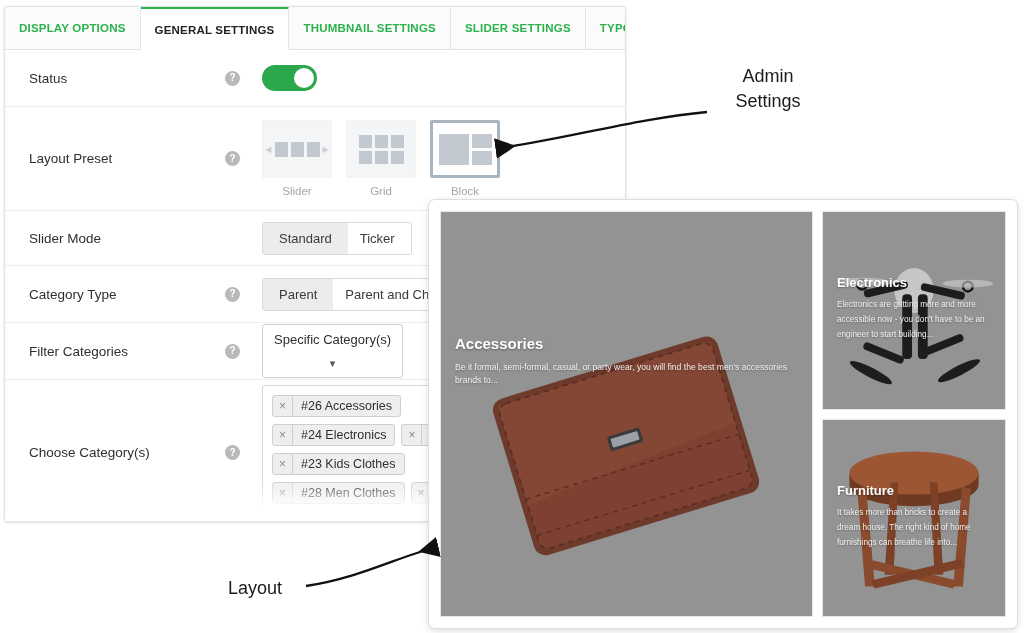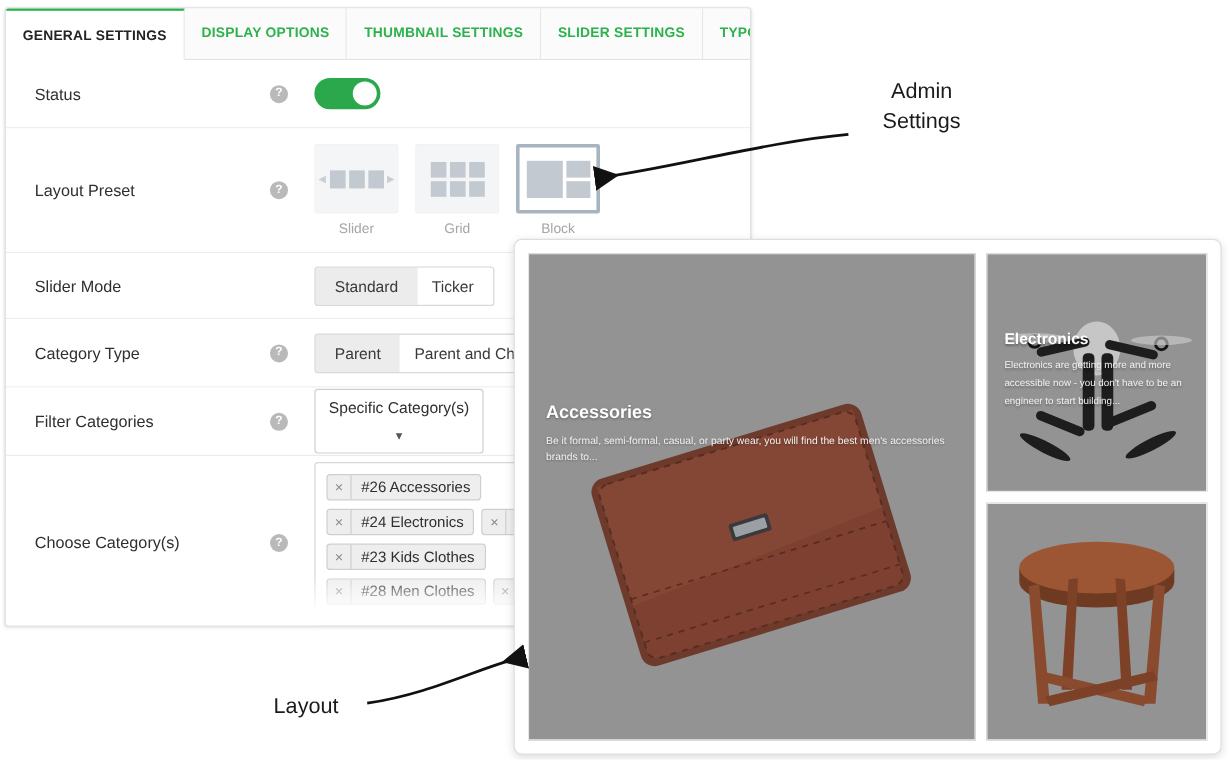--- a/index.html
+++ b/index.html
@@ -273,25 +273,25 @@
   svg.arrows { position: absolute; left: 0; top: 0; width: 1024px; height: 633px; pointer-events: none; }
 </style>
 </head>
 <body>
 
 <div id="stage">
 
   <div class="settings-card">
 
     <div class="tabbar">
+      <div class="tab">
+        <span>DISPLAY OPTIONS</span>
+      </div>
       <div class="tab active">
         <span>GENERAL SETTINGS</span>
-      </div>
-      <div class="tab">
-        <span>DISPLAY OPTIONS</span>
       </div>
       <div class="tab">
         <span>THUMBNAIL SETTINGS</span>
       </div>
       <div class="tab">
         <span>SLIDER SETTINGS</span>
       </div>
       <div class="tab last">
         <span>TYPOGRAPHY</span>
       </div>
@@ -492,20 +492,24 @@
               <ellipse cx="0" cy="-44" rx="66" ry="22" fill="#9c5634"></ellipse>
               <path d="M-58 -28 L-50 72 L-40 72 L-49 -30 Z" fill="#8a4a2d"></path>
               <path d="M58 -28 L50 72 L40 72 L49 -30 Z" fill="#8a4a2d"></path>
               <path d="M-24 -34 L-30 60 L-21 60 L-16 -35 Z" fill="#7d4128"></path>
               <path d="M24 -34 L30 60 L21 60 L16 -35 Z" fill="#7d4128"></path>
               <path d="M-48 44 L44 66 L40 74 L-52 52 Z" fill="#8a4a2d"></path>
               <path d="M48 44 L-44 66 L-40 74 L52 52 Z" fill="#7d4128"></path>
             </g>
           </svg>
         </div>
+        <div class="caption cap-small">
+          <h3>Furniture</h3>
+          <p>It takes more than bricks to create a dream house. The right kind of home furnishings can breathe life into...</p>
+        </div>
       </div>
 
     </div>
   </div>
 
   <div class="anno" id="anno-admin">Admin
 Settings</div>
   <div class="anno" id="anno-layout">Layout</div>
 
   <svg class="arrows">

